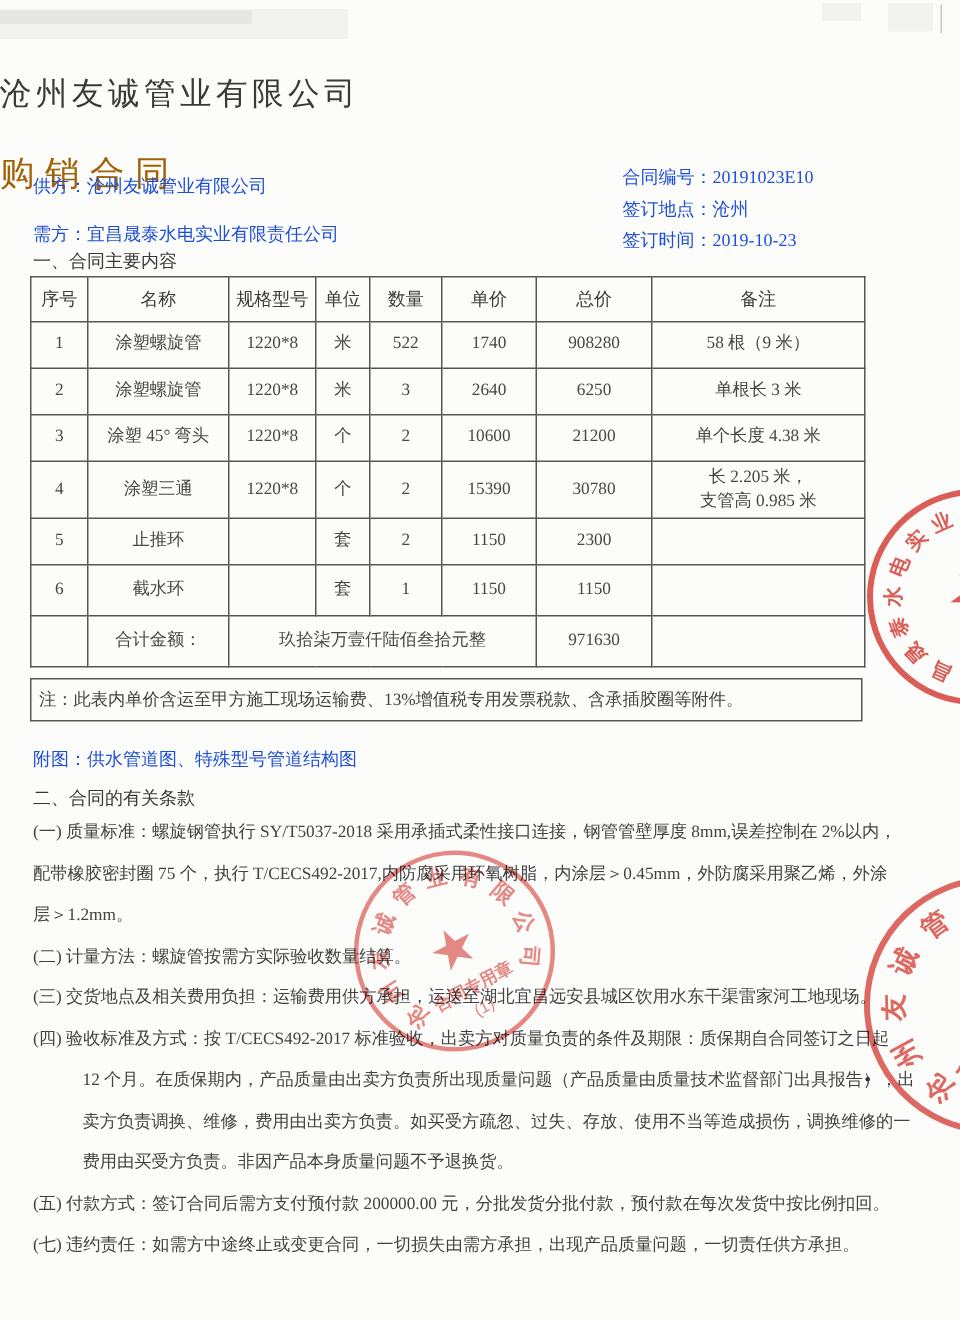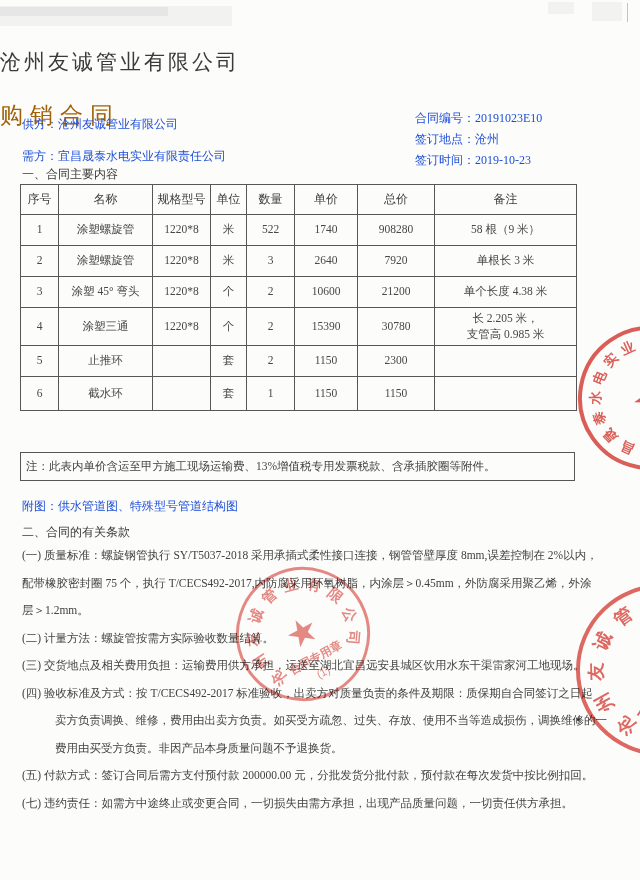--- a/index.html
+++ b/index.html
@@ -97,21 +97,21 @@
         <td>908280</td>
         <td>58 根（9 米）</td>
       </tr>
       <tr style="height: 31px;">
         <td>2</td>
         <td>涂塑螺旋管</td>
         <td>1220*8</td>
         <td>米</td>
         <td>3</td>
         <td>2640</td>
-        <td>7920</td>
+        <td>6250</td>
         <td>单根长 3 米</td>
       </tr>
       <tr style="height: 31px;">
         <td>3</td>
         <td>涂塑 45° 弯头</td>
         <td>1220*8</td>
         <td>个</td>
         <td>2</td>
         <td>10600</td>
         <td>21200</td>
@@ -139,20 +139,27 @@
         <td></td>
       </tr>
       <tr style="height: 34px;">
         <td>6</td>
         <td>截水环</td>
         <td></td>
         <td>套</td>
         <td>1</td>
         <td>1150</td>
         <td>1150</td>
+        <td></td>
+      </tr>
+      <tr style="height: 34px;">
+        <td></td>
+        <td>合计金额：</td>
+        <td colspan="4">玖拾柒万壹仟陆佰叁拾元整</td>
+        <td>971630</td>
         <td></td>
       </tr>
     </tbody>
 </table>
 <div class="abs" id="note-box">
   <span>注：此表内单价含运至甲方施工现场运输费、13%增值税专用发票税款、含承插胶圈等附件。</span>
 </div>
 <div class="abs meta-line" id="attachment-line">附图：供水管道图、特殊型号管道结构图</div>
 
 <div class="abs" id="section2-heading">二、合同的有关条款</div>
@@ -163,20 +170,21 @@
       <div class="clause-line">层＞1.2mm。</div>
     </div>
     <div>
       <div class="clause-line">(二) 计量方法：螺旋管按需方实际验收数量结算。</div>
     </div>
     <div>
       <div class="clause-line">(三) 交货地点及相关费用负担：运输费用供方承担，运送至湖北宜昌远安县城区饮用水东干渠雷家河工地现场。</div>
     </div>
     <div>
       <div class="clause-line">(四) 验收标准及方式：按 T/CECS492-2017 标准验收，出卖方对质量负责的条件及期限：质保期自合同签订之日起</div>
+      <div class="clause-line indent">12 个月。在质保期内，产品质量由出卖方负责所出现质量问题（产品质量由质量技术监督部门出具报告），出</div>
       <div class="clause-line indent">卖方负责调换、维修，费用由出卖方负责。如买受方疏忽、过失、存放、使用不当等造成损伤，调换维修的一</div>
       <div class="clause-line indent">费用由买受方负责。非因产品本身质量问题不予退换货。</div>
     </div>
     <div>
       <div class="clause-line">(五) 付款方式：签订合同后需方支付预付款 200000.00 元，分批发货分批付款，预付款在每次发货中按比例扣回。</div>
     </div>
     <div>
       <div class="clause-line">(七) 违约责任：如需方中途终止或变更合同，一切损失由需方承担，出现产品质量问题，一切责任供方承担。</div>
     </div>
   </div>

